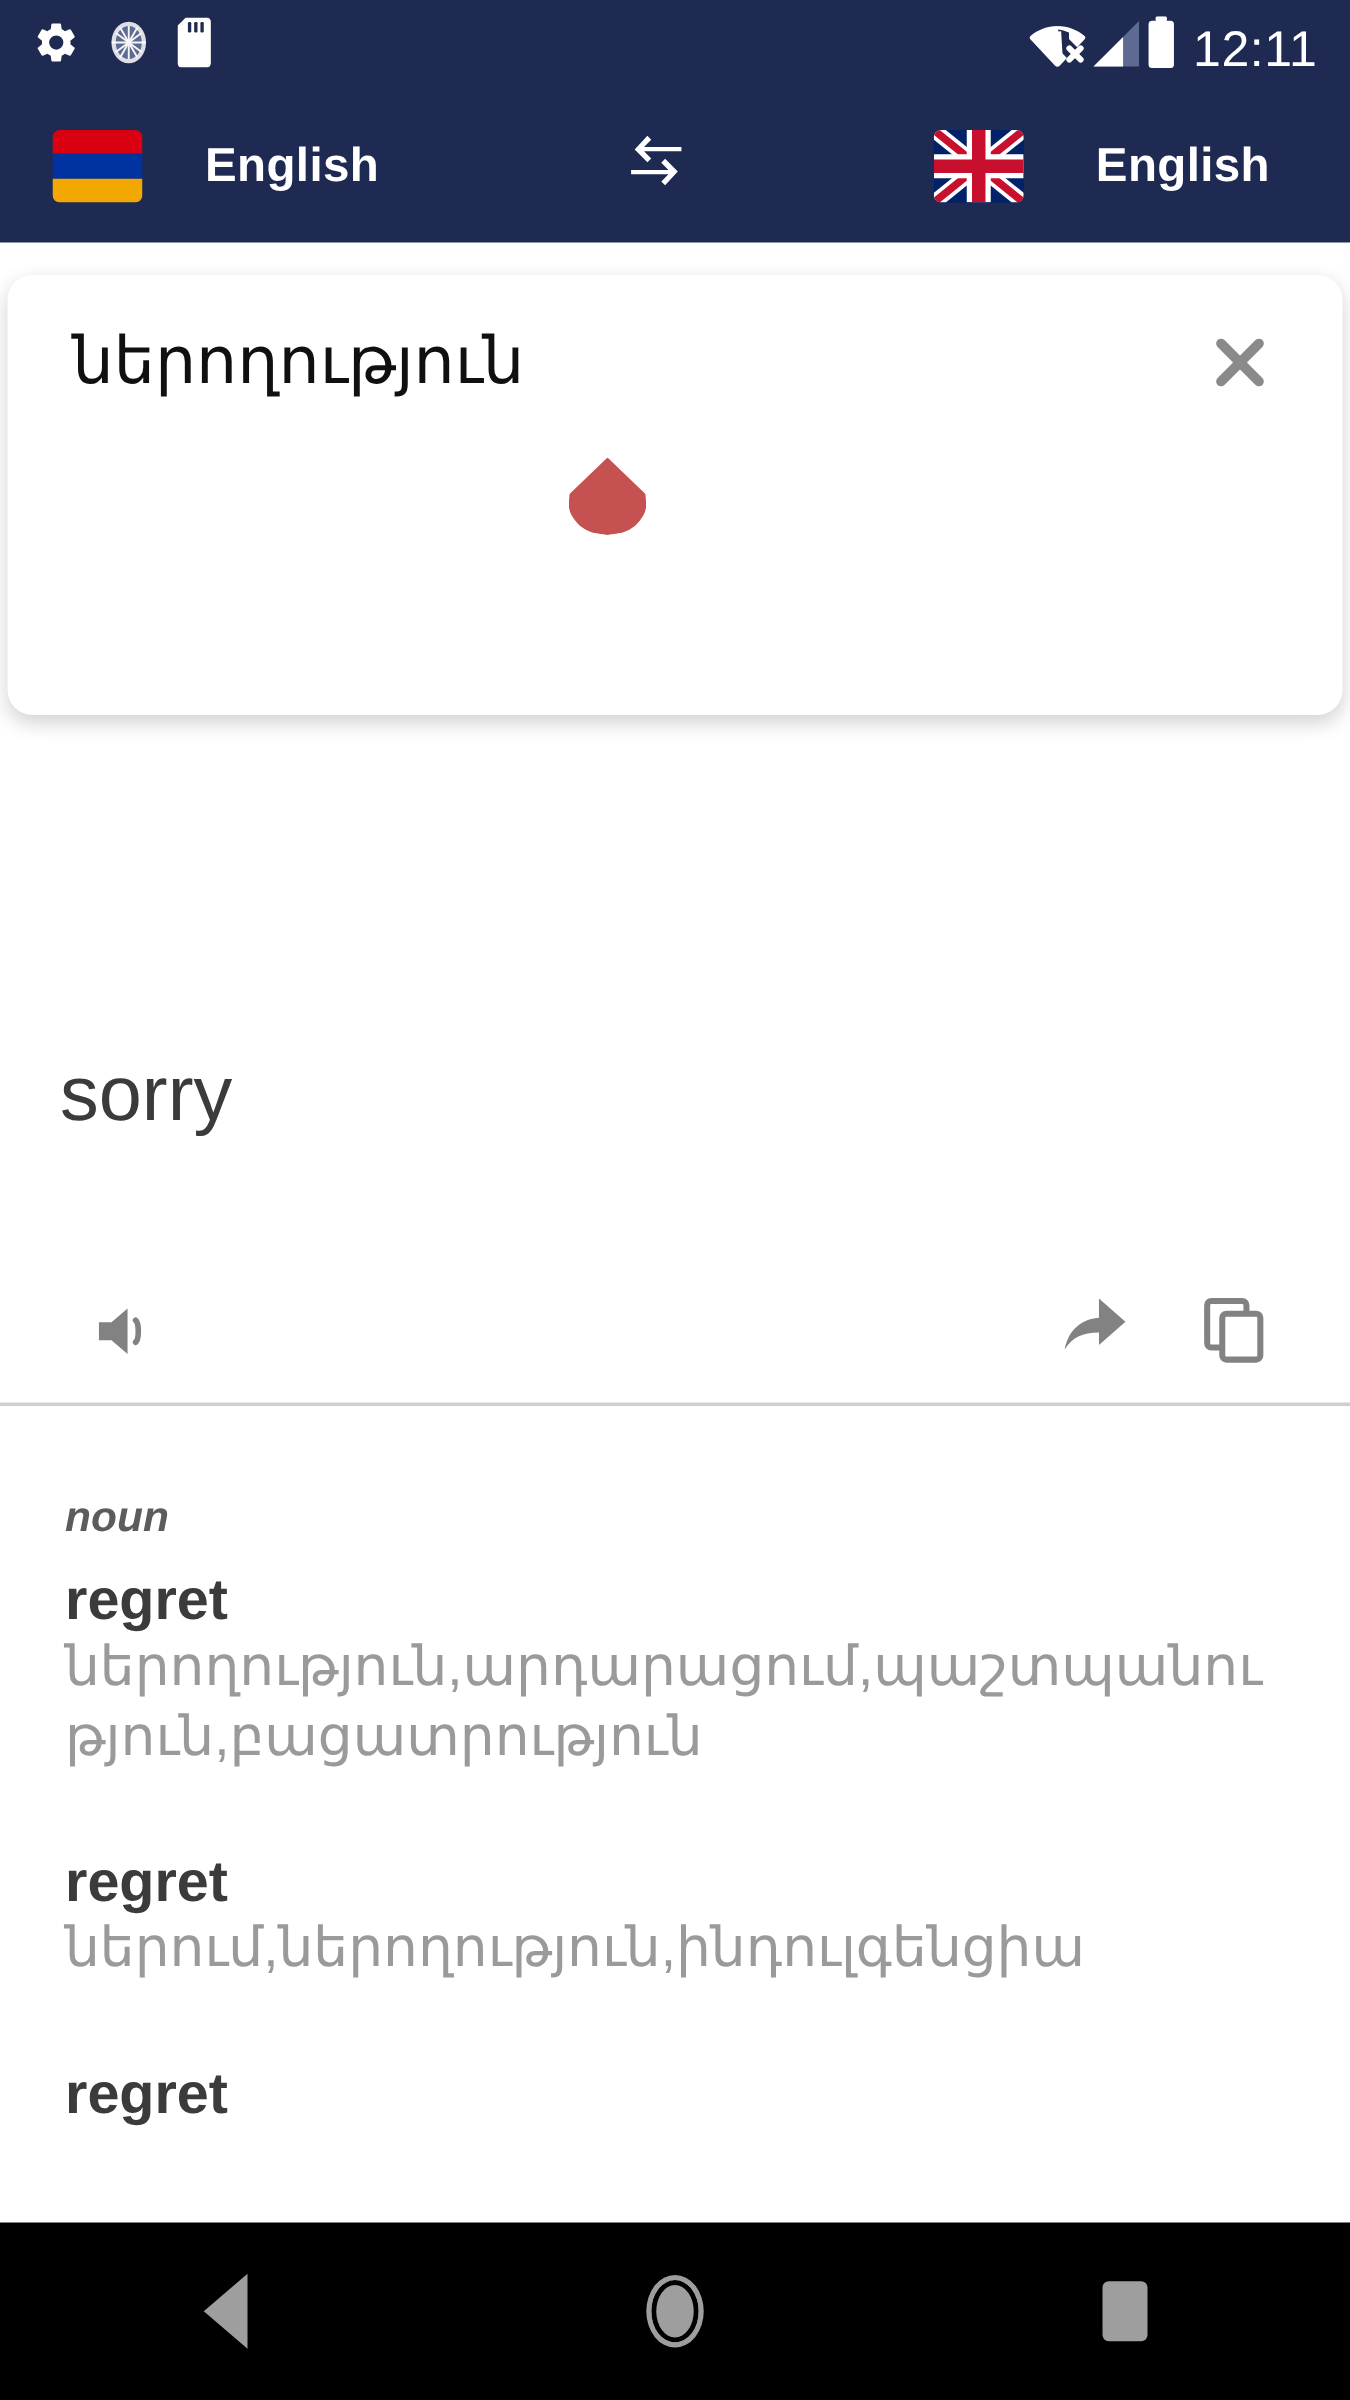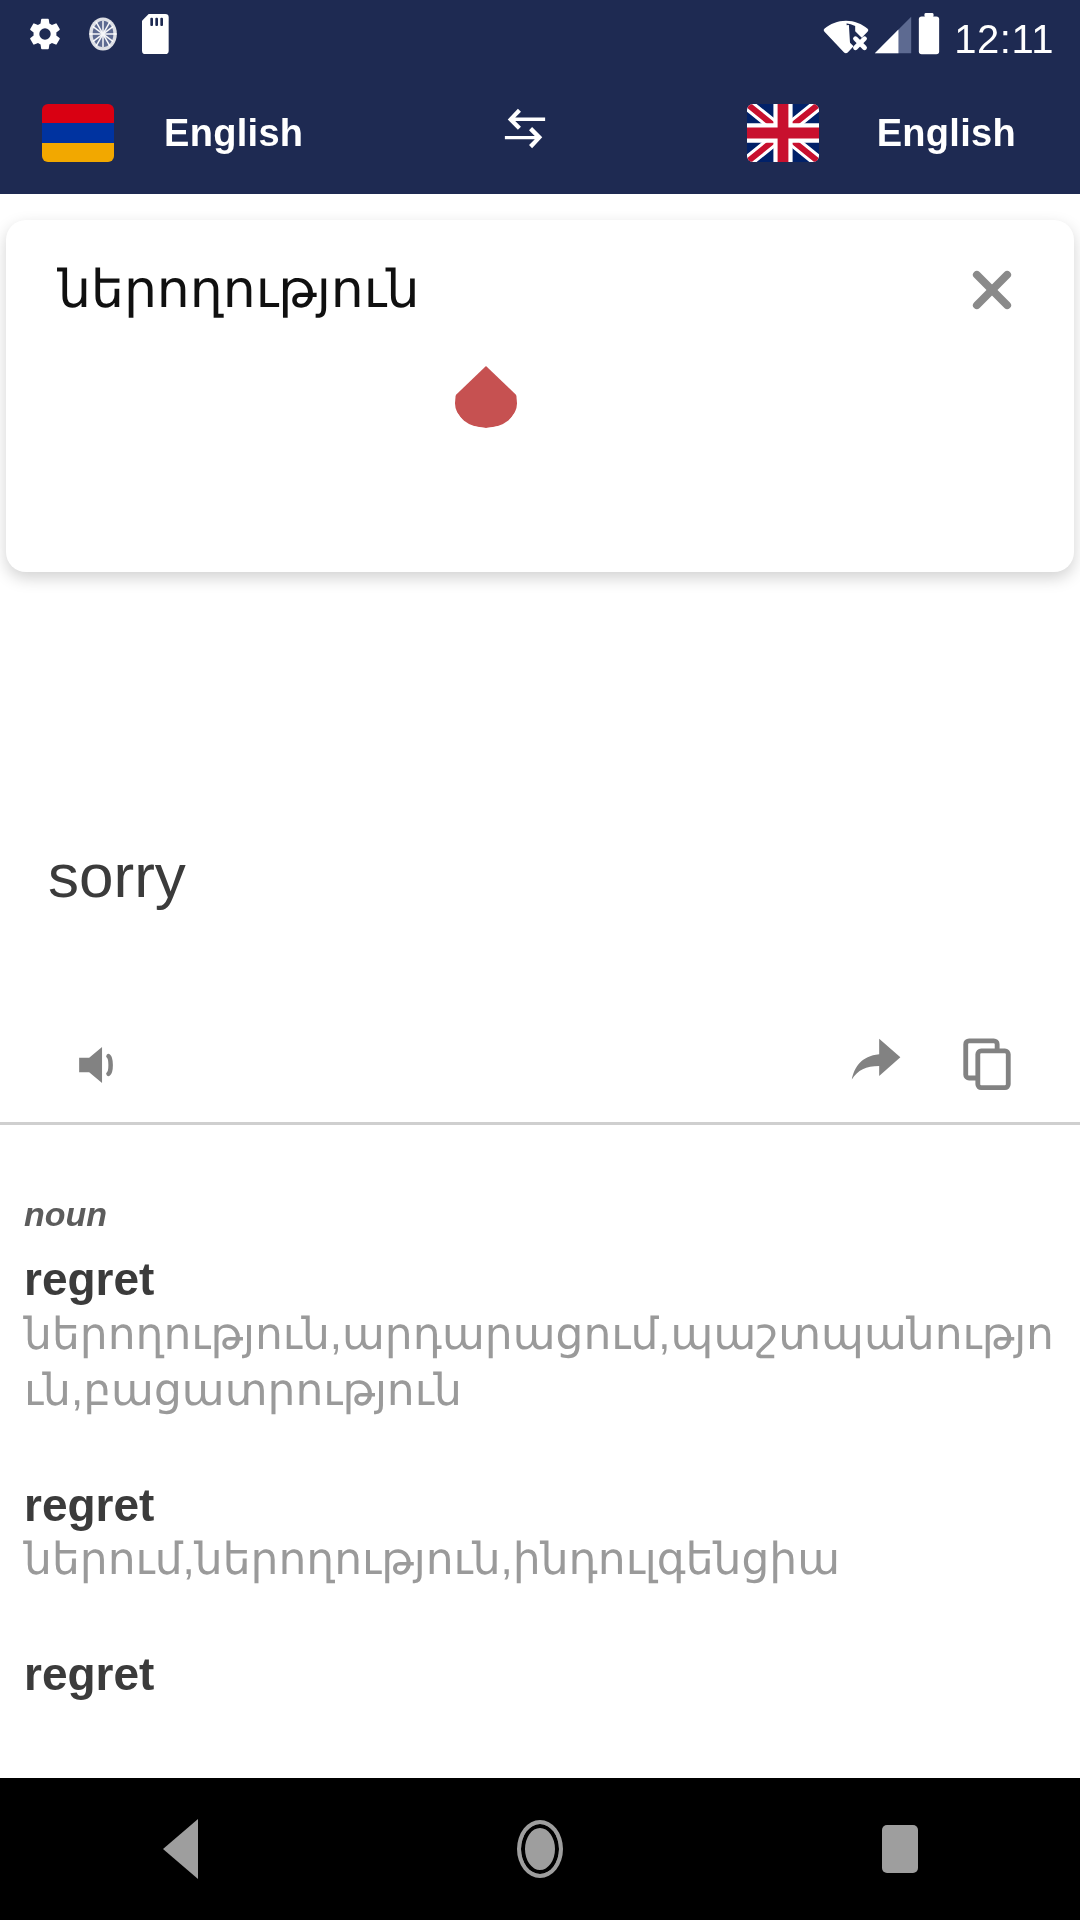--- a/index.html
+++ b/index.html
@@ -237,21 +237,21 @@
 
   
   .dict {
     position: absolute;
     top: 1125px;
     left: 0;
     width: 1080px;
     height: 655px;
     background: #ffffff;
     overflow: hidden;
-    padding: 0 24px;
+    padding: 0 52px;
   }
   .pos {
     margin-top: 72px;
     font-size: 34px;
     font-style: italic;
     font-weight: bold;
     color: #5c5c5c;
     line-height: 1;
   }
   .entry { margin-top: 22px; }

